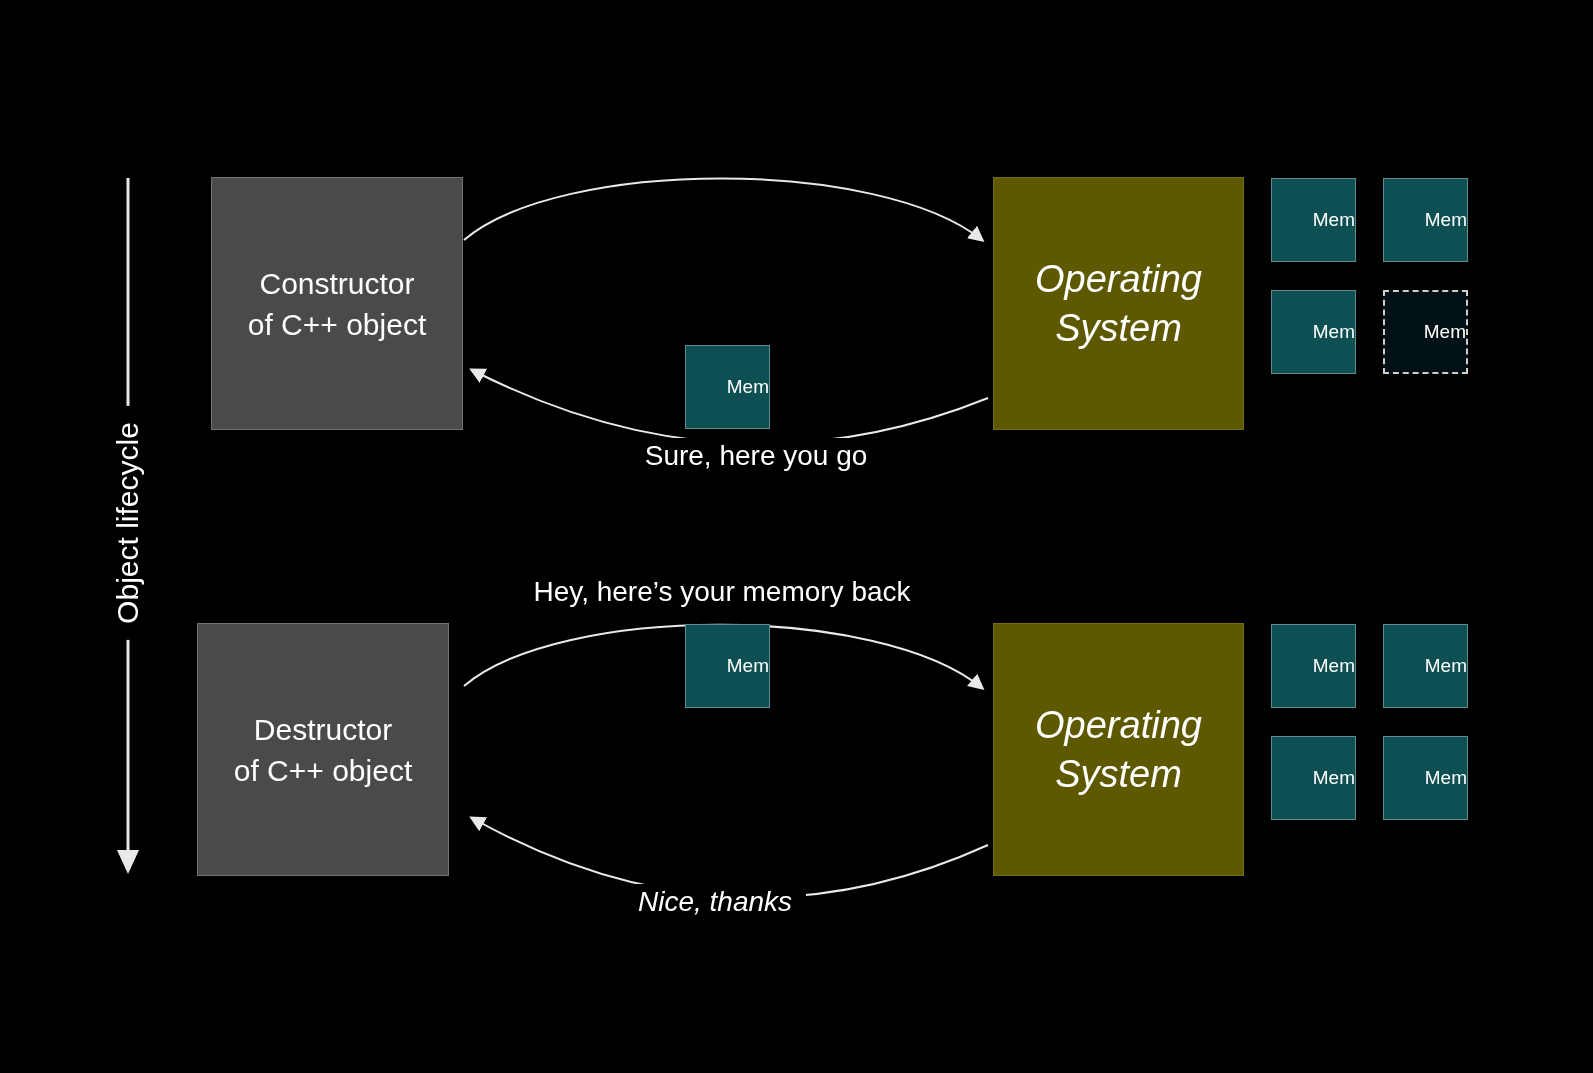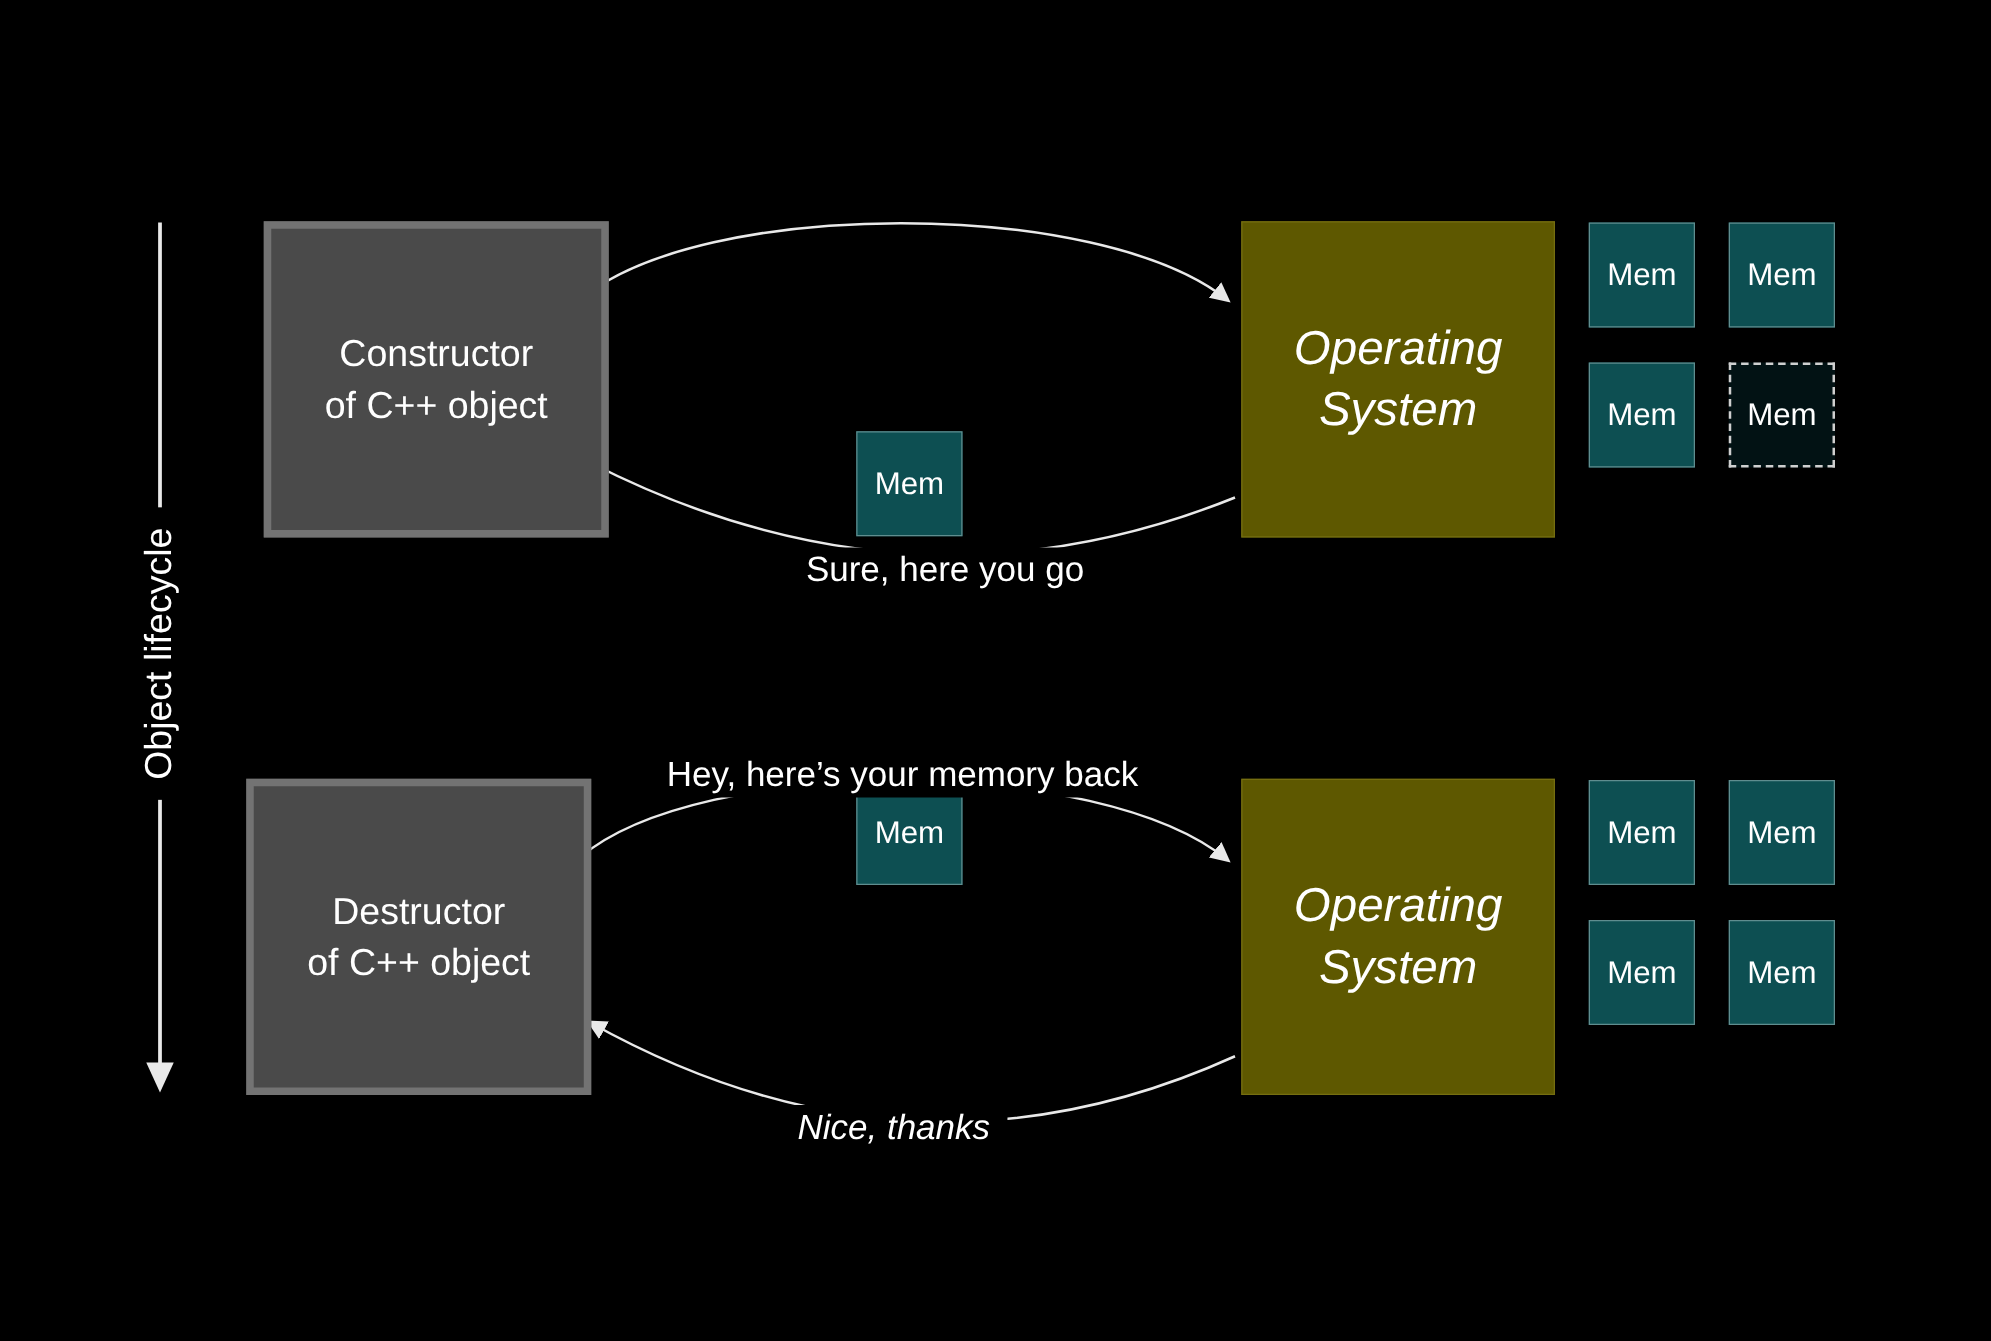--- a/index.html
+++ b/index.html
@@ -22,39 +22,40 @@
     position: absolute;
     display: flex;
     flex-direction: column;
     align-items: center;
     justify-content: center;
     text-align: center;
     z-index: 2;
     box-sizing: border-box;
   }
   .actor-box {
-    width: 276px; height: 253px;
+    width: 252px; height: 253px;
     background: #4a4a4a;
-    border: 6px solid #737373;
+    border: 1px solid #737373;
     font-size: 30px;
     line-height: 41px;
   }
   .os-box {
     width: 251px; height: 253px;
     background: #5e5800;
     border: 1px solid #756e10;
     font-size: 38px;
     line-height: 49px;
     font-style: italic;
   }
   .mem-box {
     width: 85px; height: 84px;
     background: #0d4f52;
     border: 1px solid #5f8d8f;
-    font-size: 25px;
+    font-size: 19px;
+    align-items: flex-end;
   }
   .mem-empty {
     background: #021214;
     border: 2px dashed #cfcfcf;
   }
   .speech {
     position: absolute;
     transform: translateX(-50%);
     white-space: nowrap;
     font-size: 28px;
@@ -132,21 +133,21 @@
   <div class="box actor-box" style="left:197px; top:623px;">
     <div>Destructor</div>
     <div>of C++ object</div>
   </div>
 
   <div class="box os-box" style="left:993px; top:623px;">
     <div>Operating</div>
     <div>System</div>
   </div>
 
-  <div class="speech" style="left:722px; top:574px;margin-top:28px;">Hey, here’s your memory back</div>
+  <div class="speech" style="left:722px; top:574px;">Hey, here’s your memory back</div>
   <div class="speech" style="left:715px; top:884px;font-style:italic;">Nice, thanks</div>
 
   <div class="box mem-box" style="left:685px; top:624px;">
     <span>Mem</span>
   </div>
 
   <div class="box mem-box" style="left:1271px; top:624px;">
     <span>Mem</span>
   </div>
   <div class="box mem-box" style="left:1383px; top:624px;">

